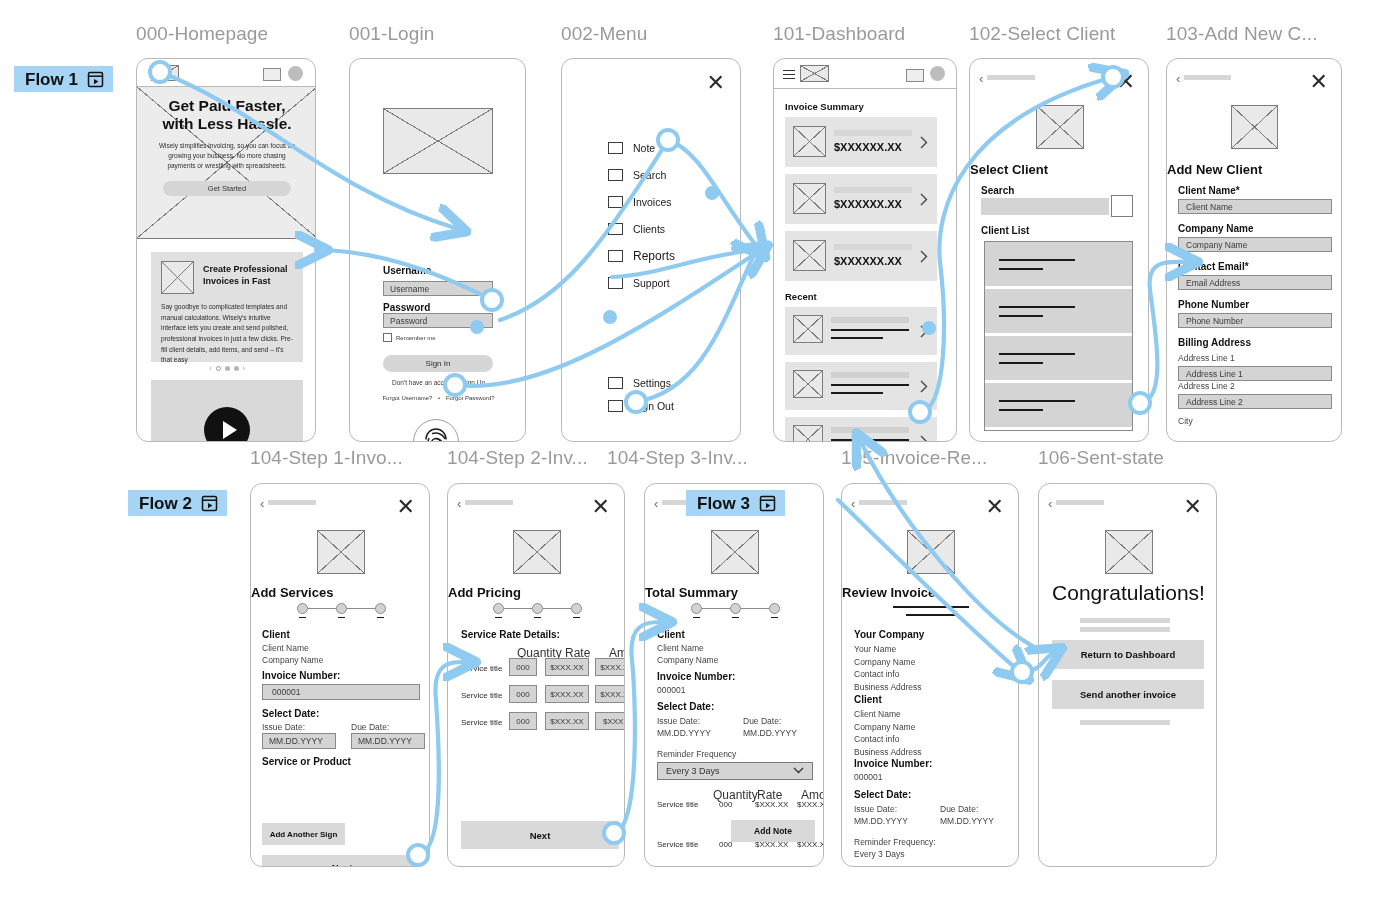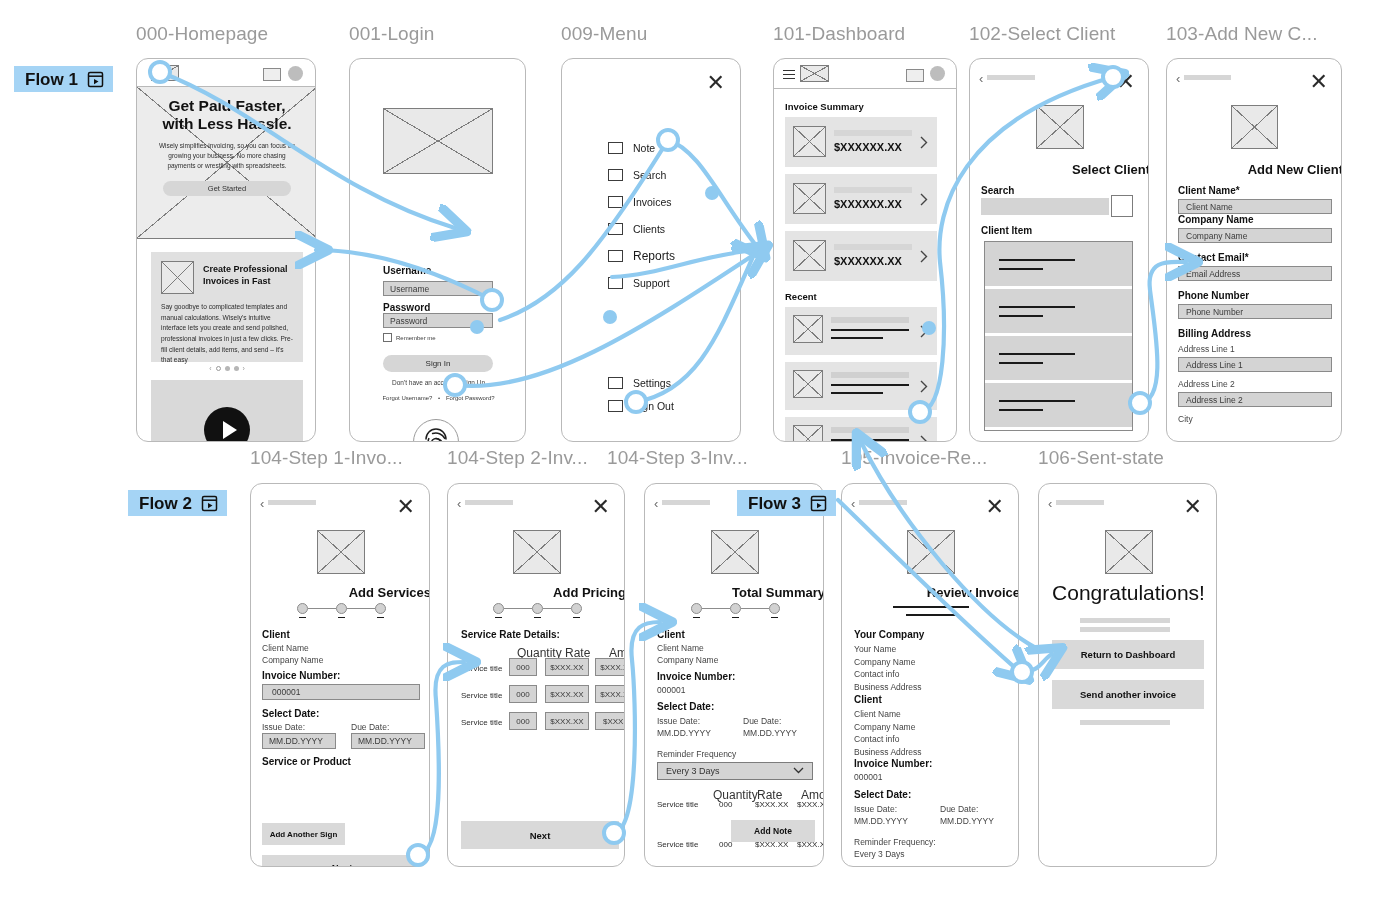--- a/index.html
+++ b/index.html
@@ -56,21 +56,21 @@
     background:#d9d9d9;display:flex;align-items:center;justify-content:center;
     font-size:9.5px;font-weight:700;color:#111;box-sizing:border-box;
   }
   .bar{background:#d6d6d6;}
   .rule{background:#1a1a1a;height:1.6px;}
 
   .close-x{font-size:22px;color:#2b2b2b;line-height:1;font-weight:300;}
   .back-chev{font-size:13px;color:#6f6f6f;line-height:1;}
 
   
-  .scr-title{font-size:13px;font-weight:700;color:#111;text-align:right;}
+  .scr-title{font-size:13px;font-weight:700;color:#111;text-align:left;}
 
   
   .stepper{display:flex;align-items:center;justify-content:center;gap:0;}
   .stepper .dot{
     width:11px;height:11px;border-radius:50%;background:#d2d2d2;border:1px solid #8c8c8c;
     box-sizing:border-box;position:relative;
   }
   .stepper .dot::after{
     content:"";position:absolute;left:1px;right:1px;bottom:-5px;height:1.5px;background:#1a1a1a;
   }
@@ -89,21 +89,21 @@
     padding:0 8px;
   }
 </style>
 </head>
 <body>
 
 <div class="board">
 
   <div class="frame-title" style="left:136px;top:23px;">000-Homepage</div>
   <div class="frame-title" style="left:349px;top:23px;">001-Login</div>
-  <div class="frame-title" style="left:561px;top:23px;">009-Menu</div>
+  <div class="frame-title" style="left:561px;top:23px;">002-Menu</div>
   <div class="frame-title" style="left:773px;top:23px;">101-Dashboard</div>
   <div class="frame-title" style="left:969px;top:23px;">102-Select Client</div>
   <div class="frame-title" style="left:1166px;top:23px;">103-Add New C...</div>
 
   <div class="frame-title" style="left:250px;top:447px;">104-Step 1-Invo...</div>
   <div class="frame-title" style="left:447px;top:447px;">104-Step 2-Inv...</div>
   <div class="frame-title" style="left:607px;top:447px;">104-Step 3-Inv...</div>
   <div class="frame-title" style="left:841px;top:447px;">105-Invoice-Re...</div>
   <div class="frame-title" style="left:1038px;top:447px;">106-Sent-state</div>
 
@@ -302,21 +302,21 @@
     <div class="bar" style="position:absolute;left:17px;top:16px;width:48px;height:5px;"></div>
     <div class="close-x" style="position:absolute;right:13px;top:12px;">✕</div>
 
     <div class="ximg" style="position:absolute;left:66px;top:46px;width:48px;height:44px;"></div>
     <div class="scr-title" style="position:absolute;left:0;top:103px;width:180px;">Select Client</div>
 
     <div class="lbl-bold" style="position:absolute;left:11px;top:126px;">Search</div>
     <div style="position:absolute;left:11px;top:139px;width:128px;height:17px;background:#d4d4d4;"></div>
     <div style="position:absolute;left:141px;top:136px;width:22px;height:22px;border:1px solid #7c7c7c;background:#fff;box-sizing:border-box;"></div>
 
-    <div class="lbl-bold" style="position:absolute;left:11px;top:166px;">Client Item</div>
+    <div class="lbl-bold" style="position:absolute;left:11px;top:166px;">Client List</div>
     <div id="client-rows" style="position:absolute;left:14px;top:182px;width:149px;background:#d4d4d4;border:1px solid #8a8a8a;box-sizing:border-box;">
         <div style="position: relative; height: 47px; border-bottom: 3px solid rgb(255, 255, 255); box-sizing: border-box;">
           <div class="rule" style="position:absolute;left:14px;top:17px;width:76px;"></div>
           <div class="rule" style="position:absolute;left:14px;top:26px;width:44px;"></div>
         </div>
         <div style="position: relative; height: 47px; border-bottom: 3px solid rgb(255, 255, 255); box-sizing: border-box;">
           <div class="rule" style="position:absolute;left:14px;top:17px;width:76px;"></div>
           <div class="rule" style="position:absolute;left:14px;top:26px;width:44px;"></div>
         </div>
         <div style="position: relative; height: 47px; border-bottom: 3px solid rgb(255, 255, 255); box-sizing: border-box;">
@@ -334,38 +334,38 @@
 
   <div class="phone" style="left:1166px;top:58px;width:176px;height:384px;">
     <div class="back-chev" style="position:absolute;left:9px;top:13px;">‹</div>
     <div class="bar" style="position:absolute;left:17px;top:16px;width:47px;height:5px;"></div>
     <div class="close-x" style="position:absolute;right:13px;top:12px;">✕</div>
 
     <div class="ximg" style="position:absolute;left:64px;top:46px;width:47px;height:44px;"></div>
     <div class="scr-title" style="position:absolute;left:0;top:103px;width:176px;">Add New Client</div>
 
     <div id="client-fields" style="position:absolute;left:11px;top:126px;width:154px;">
-        <div style="">
+        <div style="margin-bottom: 9px;">
           <div class="lbl-bold">Client Name*</div>
           <div class="field" style="width:154px;height:15px;margin-top:3px;padding-left:7px;">Client Name</div>
         </div>
         <div style="margin-bottom: 9px;">
           <div class="lbl-bold">Company Name</div>
           <div class="field" style="width:154px;height:15px;margin-top:3px;padding-left:7px;">Company Name</div>
         </div>
         <div style="margin-bottom: 9px;">
           <div class="lbl-bold">Contact Email*</div>
           <div class="field" style="width:154px;height:15px;margin-top:3px;padding-left:7px;">Email Address</div>
         </div>
         <div style="margin-bottom: 9px;">
           <div class="lbl-bold">Phone Number</div>
           <div class="field" style="width:154px;height:15px;margin-top:3px;padding-left:7px;">Phone Number</div>
         </div>
         <div class="lbl-bold" style="margin: 4px 0px 5px;">Billing Address</div>
-        <div style="margin-bottom: 7px;">
+        <div style="">
           <div class="lbl-sm">Address Line 1</div>
           <div class="field" style="width:154px;height:15px;margin-top:3px;padding-left:7px;">Address Line 1</div>
         </div>
         <div style="margin-bottom: 7px;">
           <div class="lbl-sm">Address Line 2</div>
           <div class="field" style="width:154px;height:15px;margin-top:3px;padding-left:7px;">Address Line 2</div>
         </div>
         <div class="lbl-sm">City</div>
       </div>
   </div>
@@ -641,21 +641,21 @@
     <span class="fb-label">Flow 2</span>
     <span class="fb-icon">
       <svg width="17" height="17" viewBox="0 0 17 17" fill="none" stroke="#111" stroke-width="1.5">
         <rect x="1.5" y="1.5" width="14" height="14" rx="1.5"></rect>
         <line x1="1.5" y1="5.2" x2="15.5" y2="5.2"></line>
         <path d="M7,8 L11.5,10.6 L7,13.2 Z" fill="#111" stroke="none"></path>
       </svg>
     </span>
   </div>
 
-  <div class="flow-badge" style="left:737px;top:490px;">
+  <div class="flow-badge" style="left:686px;top:490px;">
     <span class="fb-label">Flow 3</span>
     <span class="fb-icon">
       <svg width="17" height="17" viewBox="0 0 17 17" fill="none" stroke="#111" stroke-width="1.5">
         <rect x="1.5" y="1.5" width="14" height="14" rx="1.5"></rect>
         <line x1="1.5" y1="5.2" x2="15.5" y2="5.2"></line>
         <path d="M7,8 L11.5,10.6 L7,13.2 Z" fill="#111" stroke="none"></path>
       </svg>
     </span>
   </div>
 

